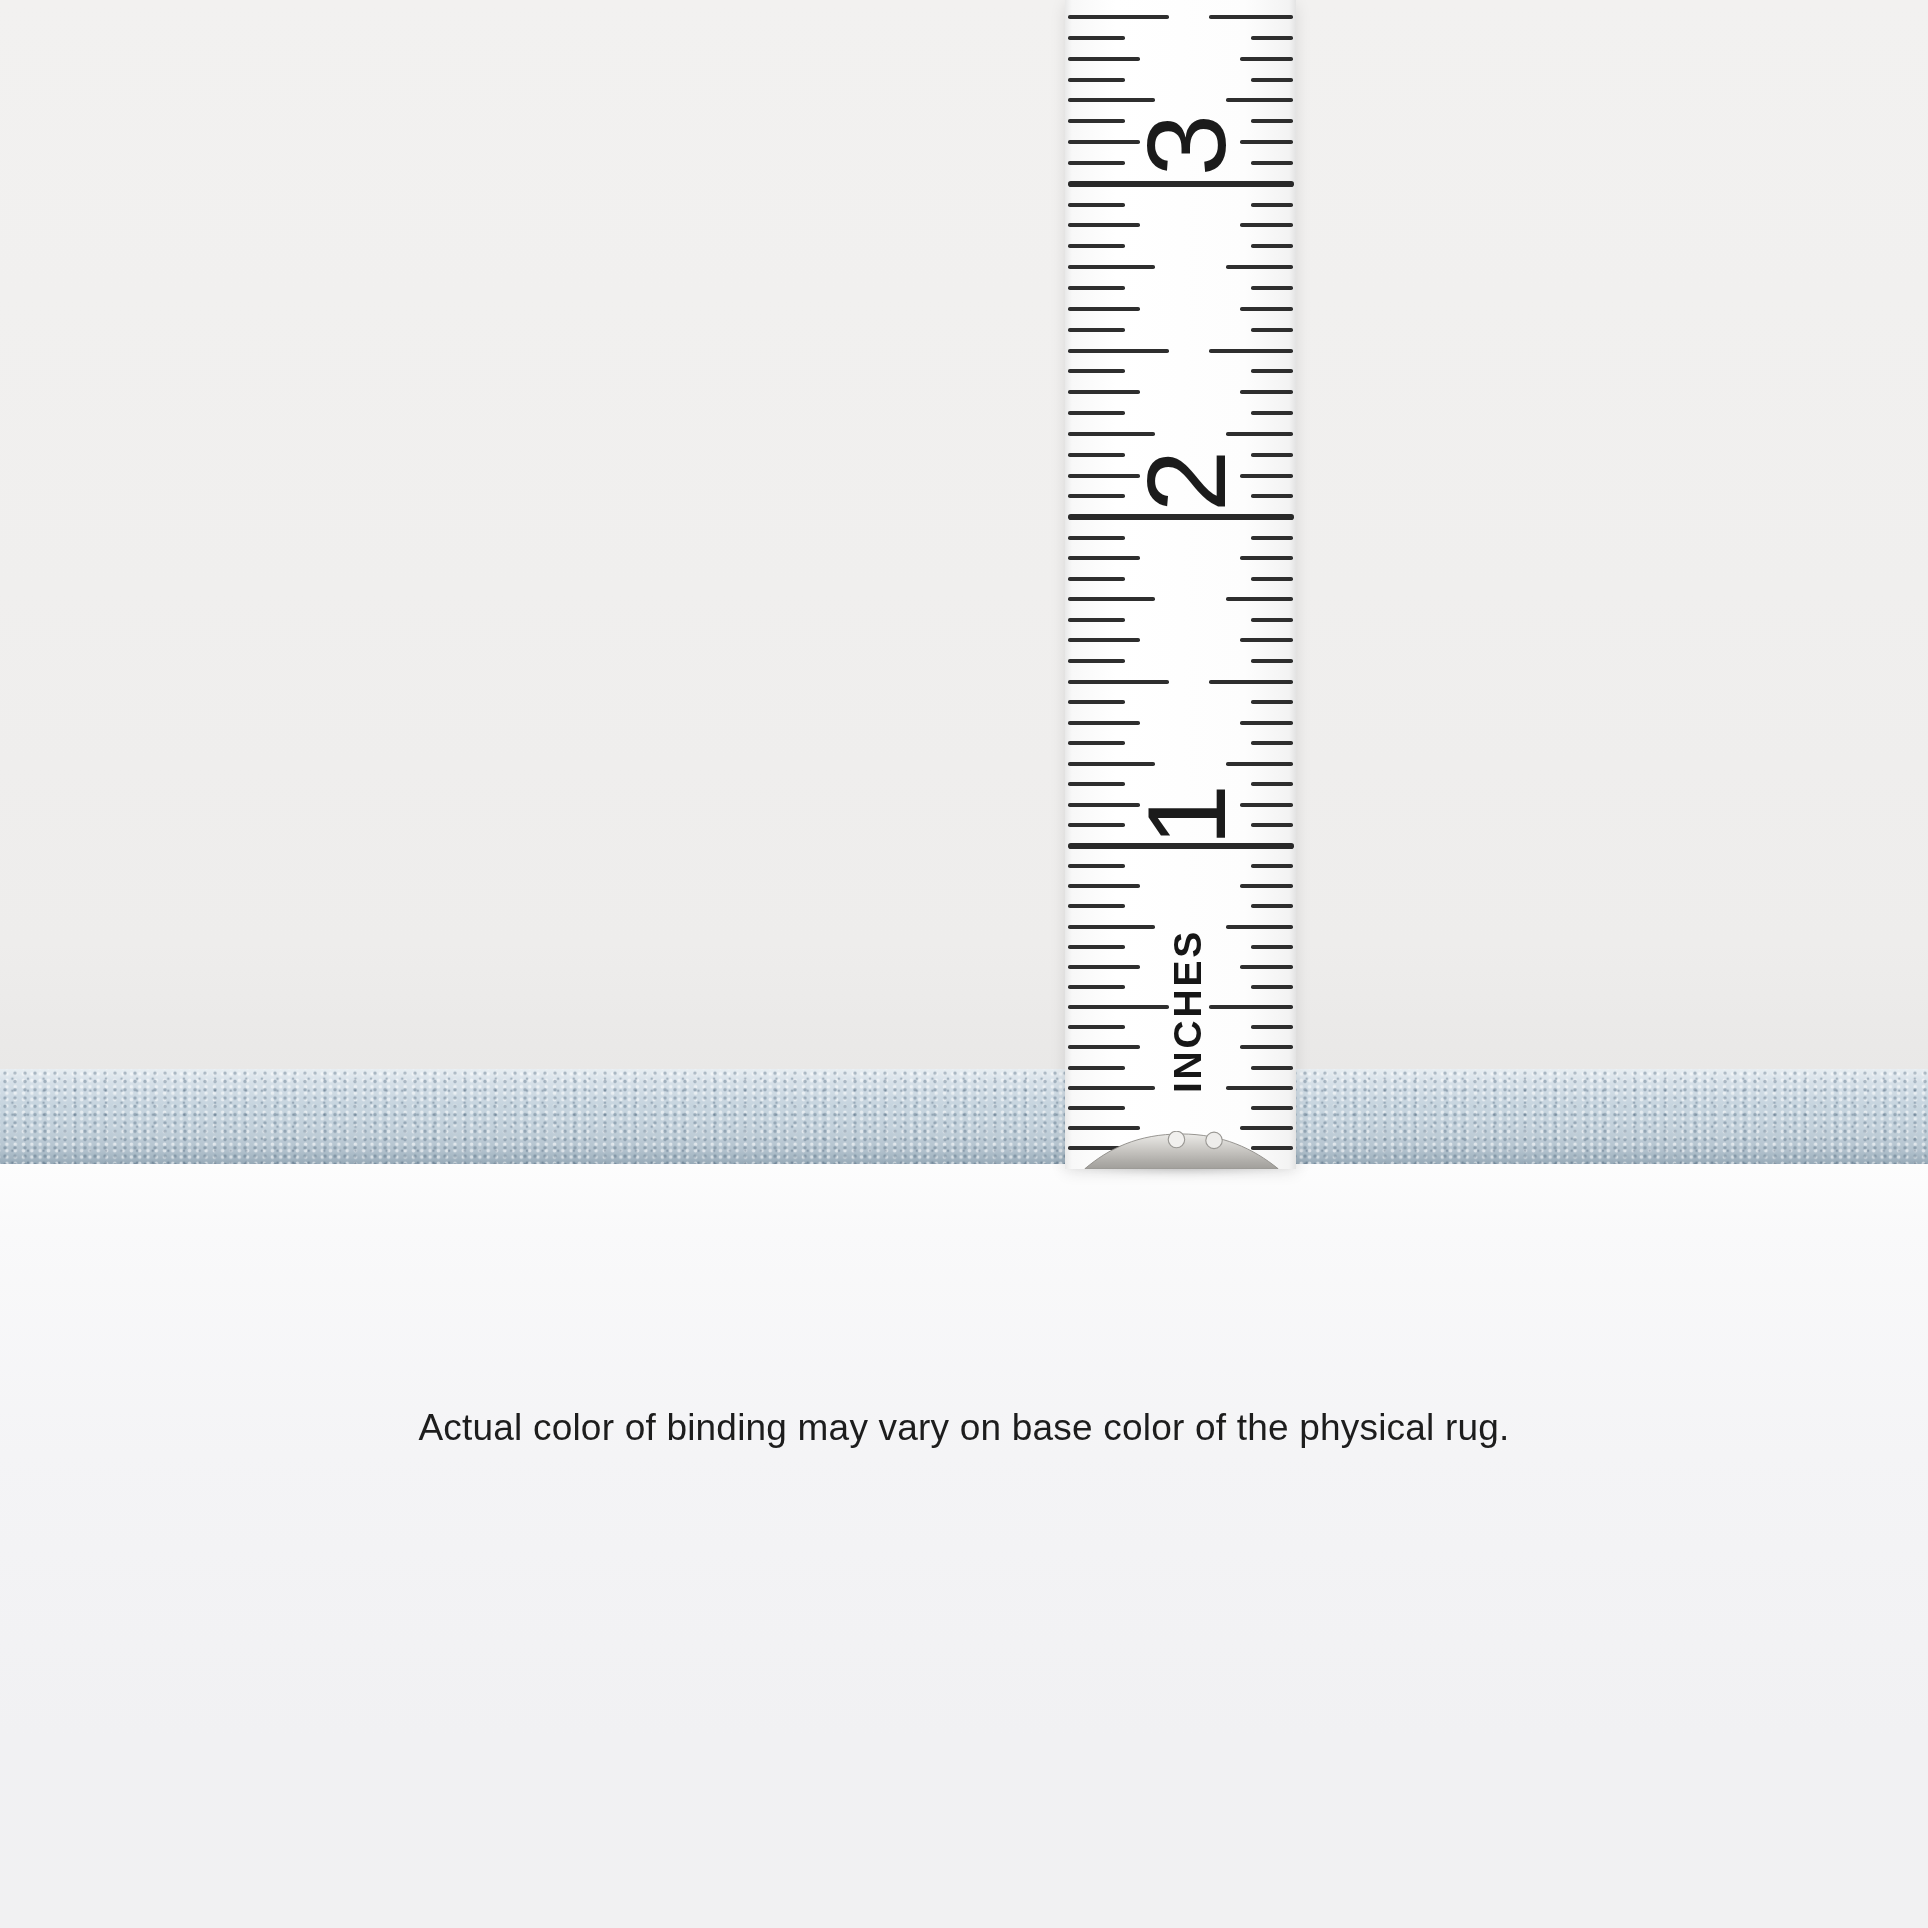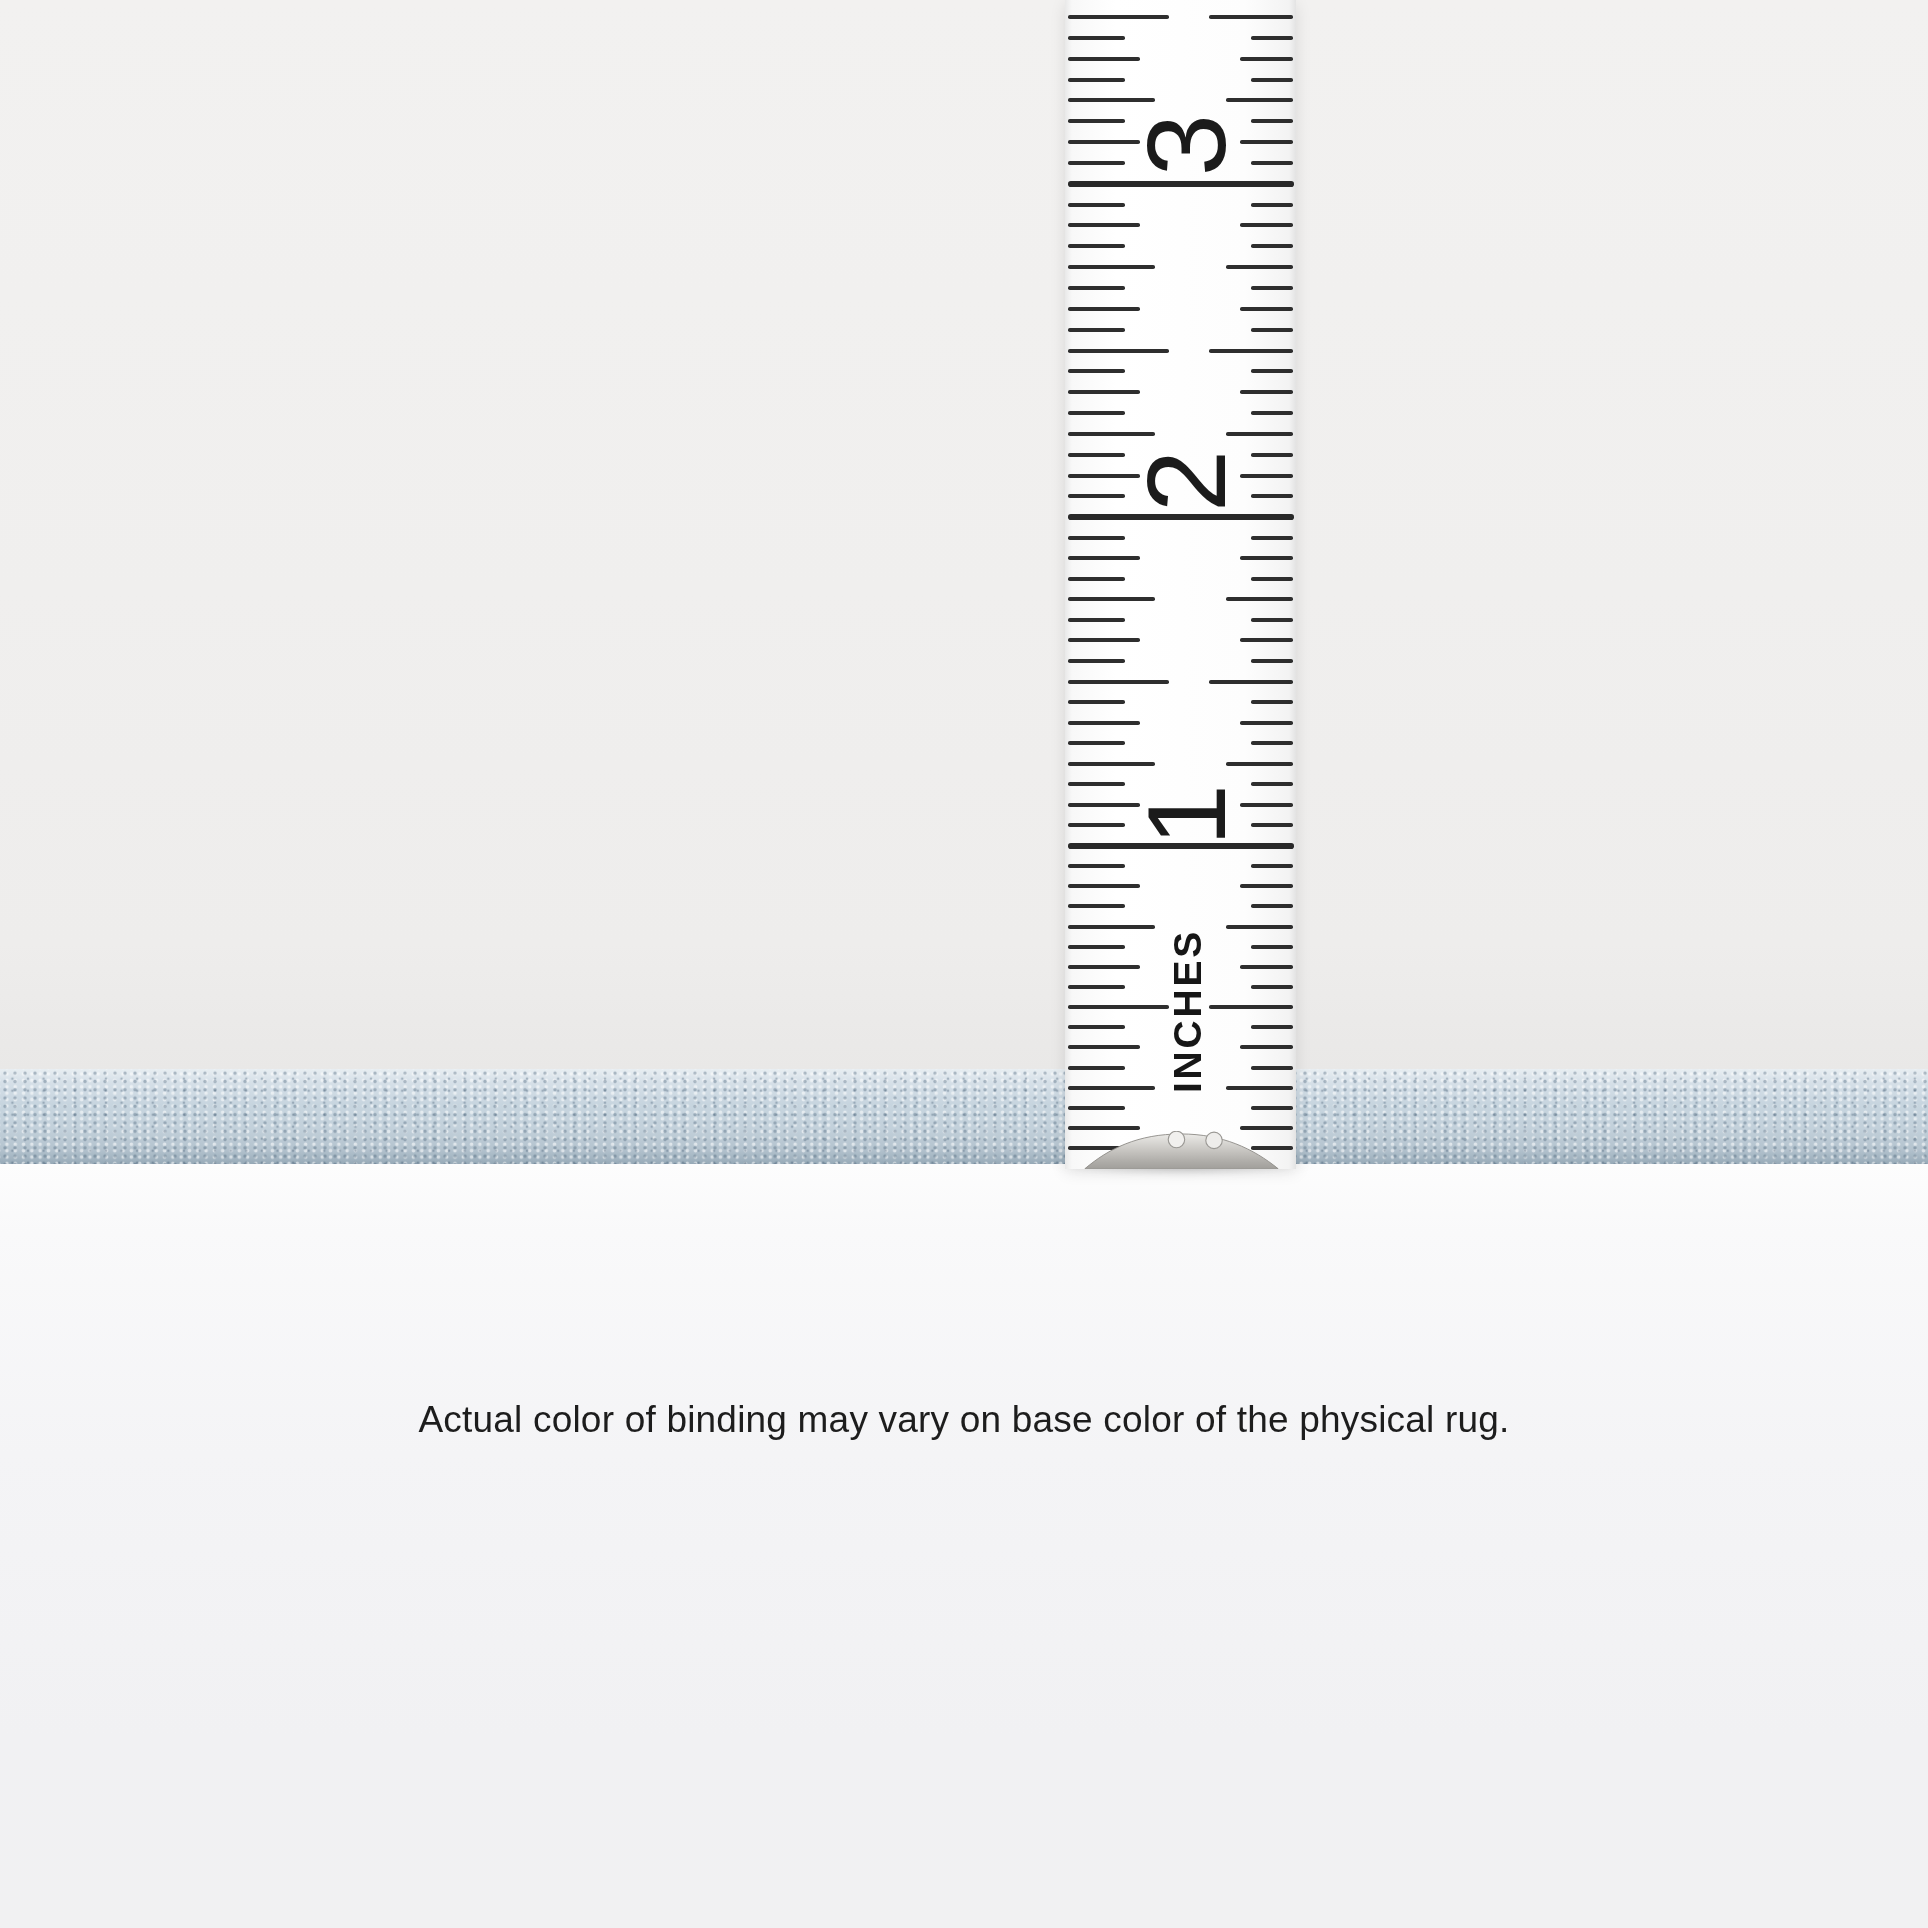--- a/index.html
+++ b/index.html
@@ -200,17 +200,17 @@
           <stop offset="1" stop-color="#a19f9b"></stop>
         </linearGradient>
       </defs>
       <path d="M2,41 C28,19 60,3 107,3 C152,3 186,19 213,41 Z" fill="url(#metalGrad)" stroke="#8e8c88" stroke-width="1"></path>
       <circle cx="102" cy="9" r="9" fill="#f1f0ee" stroke="#9a9894" stroke-width="1.2"></circle>
       <circle cx="143" cy="10" r="9" fill="#eeedeb" stroke="#9a9894" stroke-width="1.2"></circle>
     </svg>
   </div>
 
   <div class="disclaimer">
-    <p style="margin:0;">Actual color of binding may vary on base color of the physical rug.</p>
+    <p style="margin:8px;">Actual color of binding may vary on base color of the physical rug.</p>
   </div>
 
 </div>
 
 
 </body></html>

